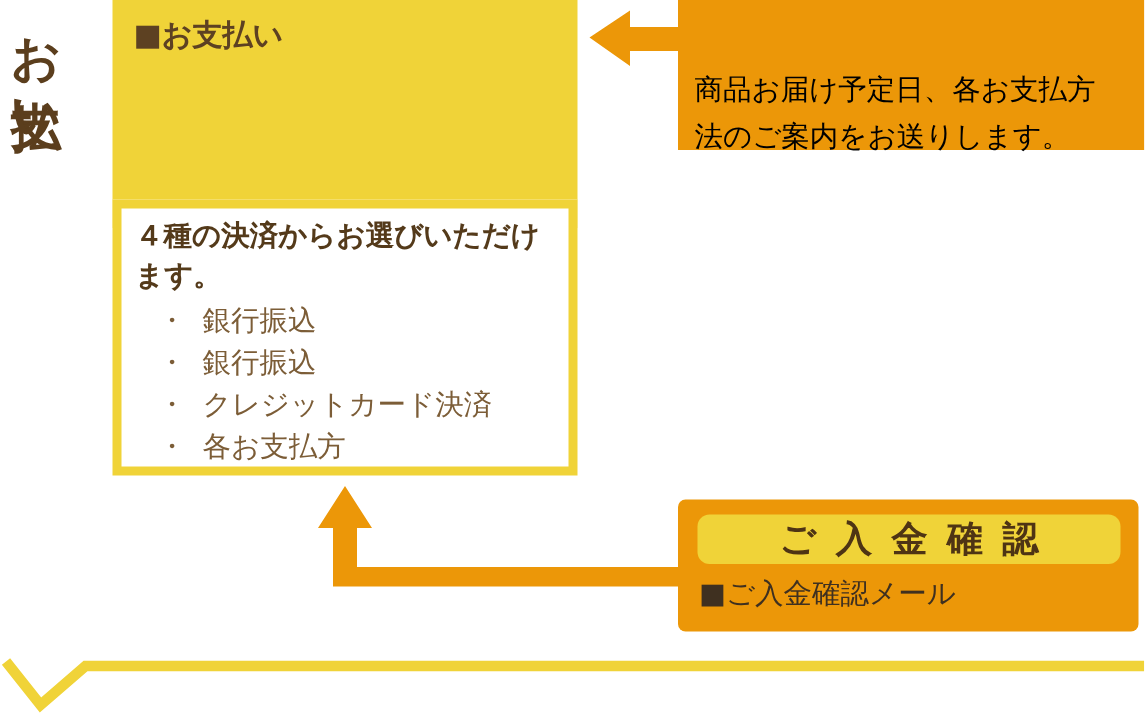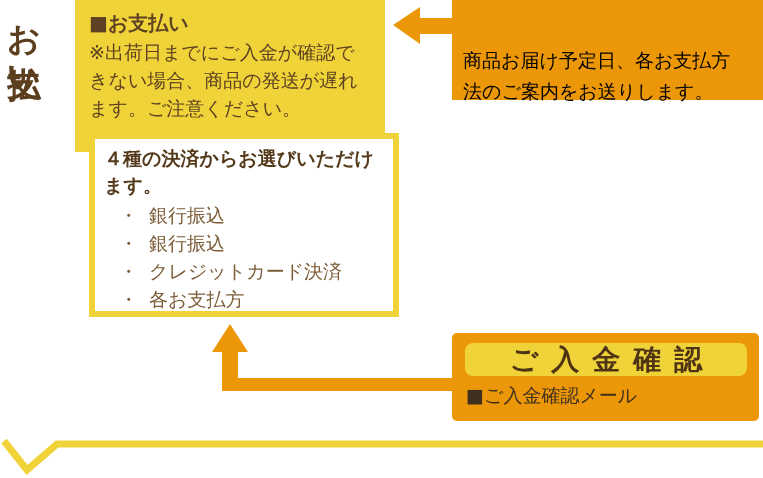--- a/index.html
+++ b/index.html
@@ -48,27 +48,28 @@
   .box-payment .note {
     font-size: 19px;
     line-height: 28px;
     color: #5D4122;
     white-space: pre-line;
   }
 
   
   .box-methods {
     position: absolute;
-    left: 89px;
+    left: 75px;
     top: 133px;
     width: 310px;
     height: 184px;
     background: #ffffff;
     border: 6px solid #F0D338;
     padding: 6px 6px 0 9px;
+    font-family: Liberation Mono, monospace;
   }
   .box-methods .heading {
     font-size: 19px;
     font-weight: bold;
     color: #543A1A;
     line-height: 27px;
     white-space: pre-line;
   }
   .methods-list {
     list-style: none;
@@ -107,21 +108,21 @@
     background: #EC9708;
     border-radius: 5px;
   }
   .confirm-header {
     margin: 10px 12px 0 13px;
     height: 33px;
     background: #F0D338;
     border-radius: 8px;
     text-align: center;
     line-height: 33px;
-    font-size: 28px;
+    font-size: 24px;
     font-weight: bold;
     letter-spacing: 13px;
     padding-left: 13px;
     color: #4E3414;
   }
   .confirm-item {
     margin: 7px 0 0 14px;
     font-size: 19px;
     color: #3F3020;
   }
@@ -133,23 +134,20 @@
 </style>
 </head>
 <body>
 
 <div class="page">
 
   <div class="vtitle">お支払い</div>
 
   <div class="box-payment">
     <div class="heading">■お支払い</div>
-    <div class="note">※出荷日までにご入金が確認で
-きない場合、商品の発送が遅れ
-ます。ご注意ください。</div>
   </div>
 
   <div class="box-methods">
     <div class="heading">４種の決済からお選びいただけ
 ます。</div>
     <ul class="methods-list">
       <li><span class="bullet">・</span><span>銀行振込</span></li>
       <li><span class="bullet">・</span><span>銀行振込</span></li>
       <li><span class="bullet">・</span><span>クレジットカード決済</span></li>
       <li><span class="bullet">・</span><span>各お支払方</span></li>

